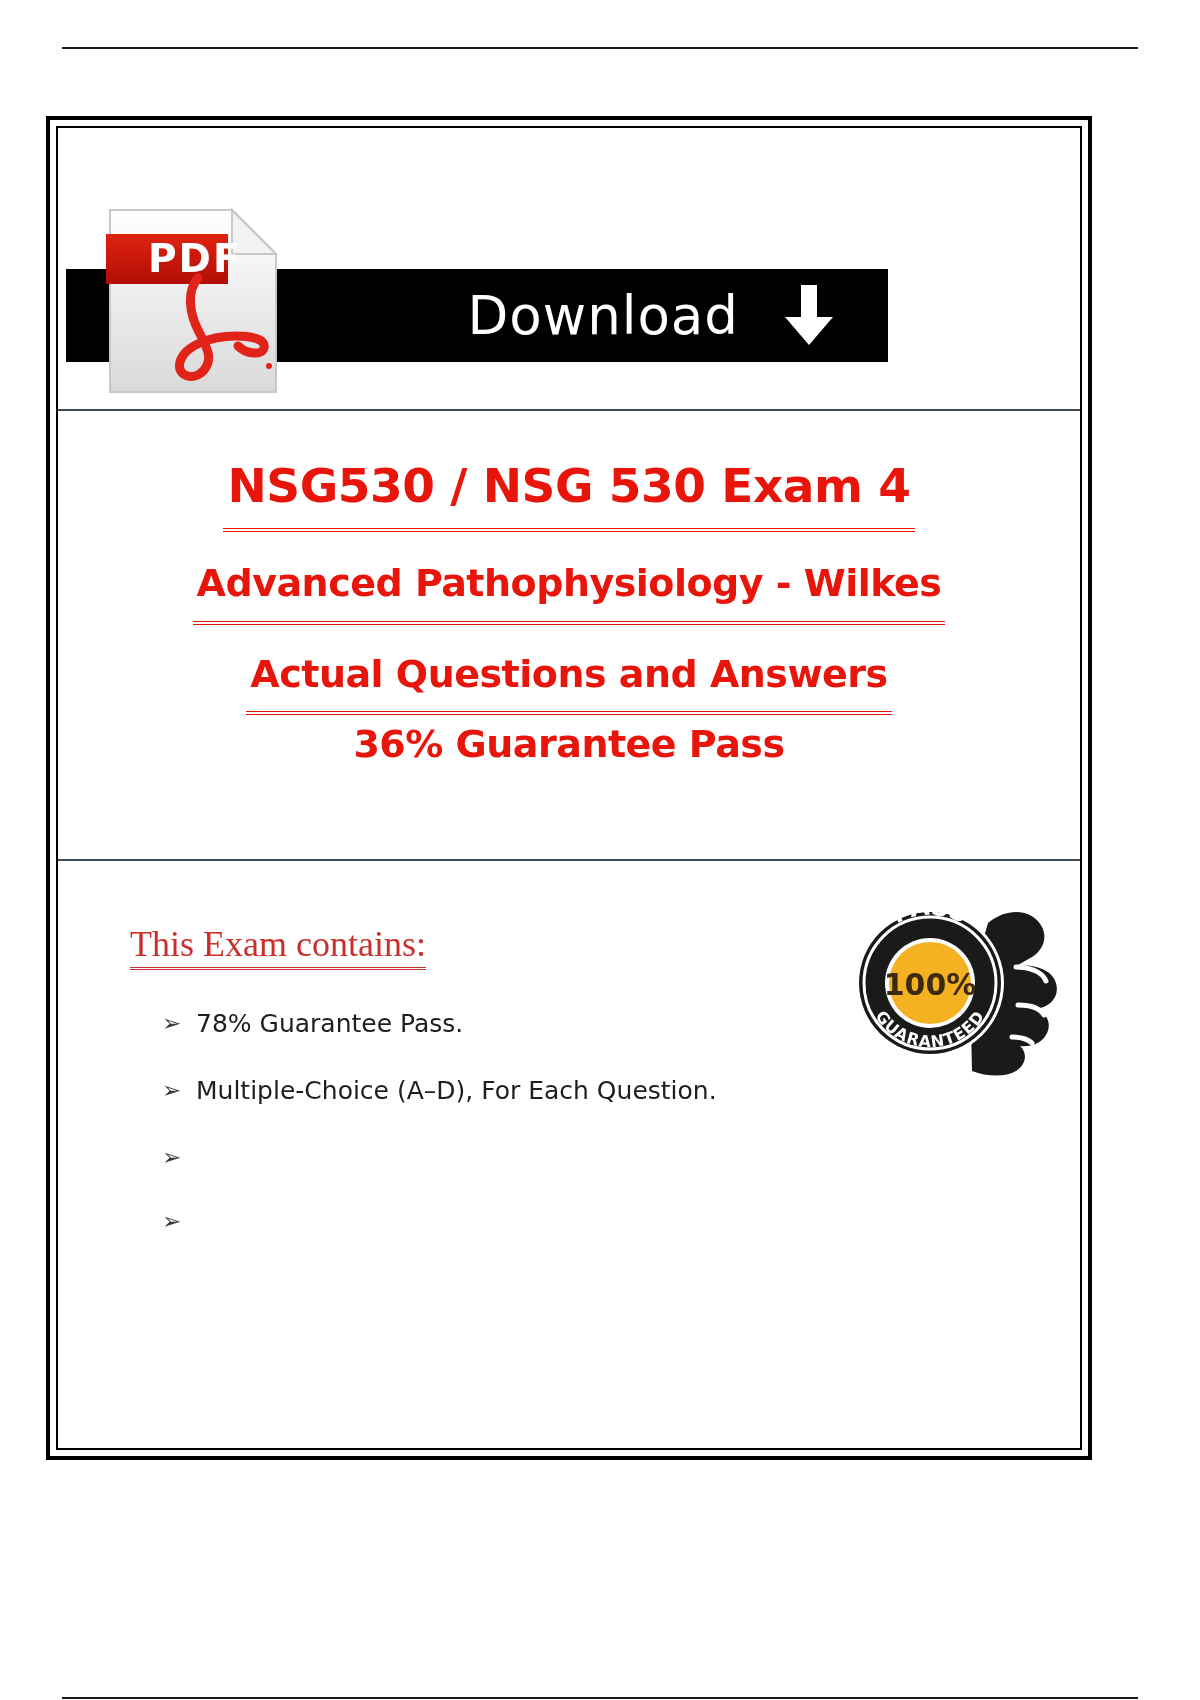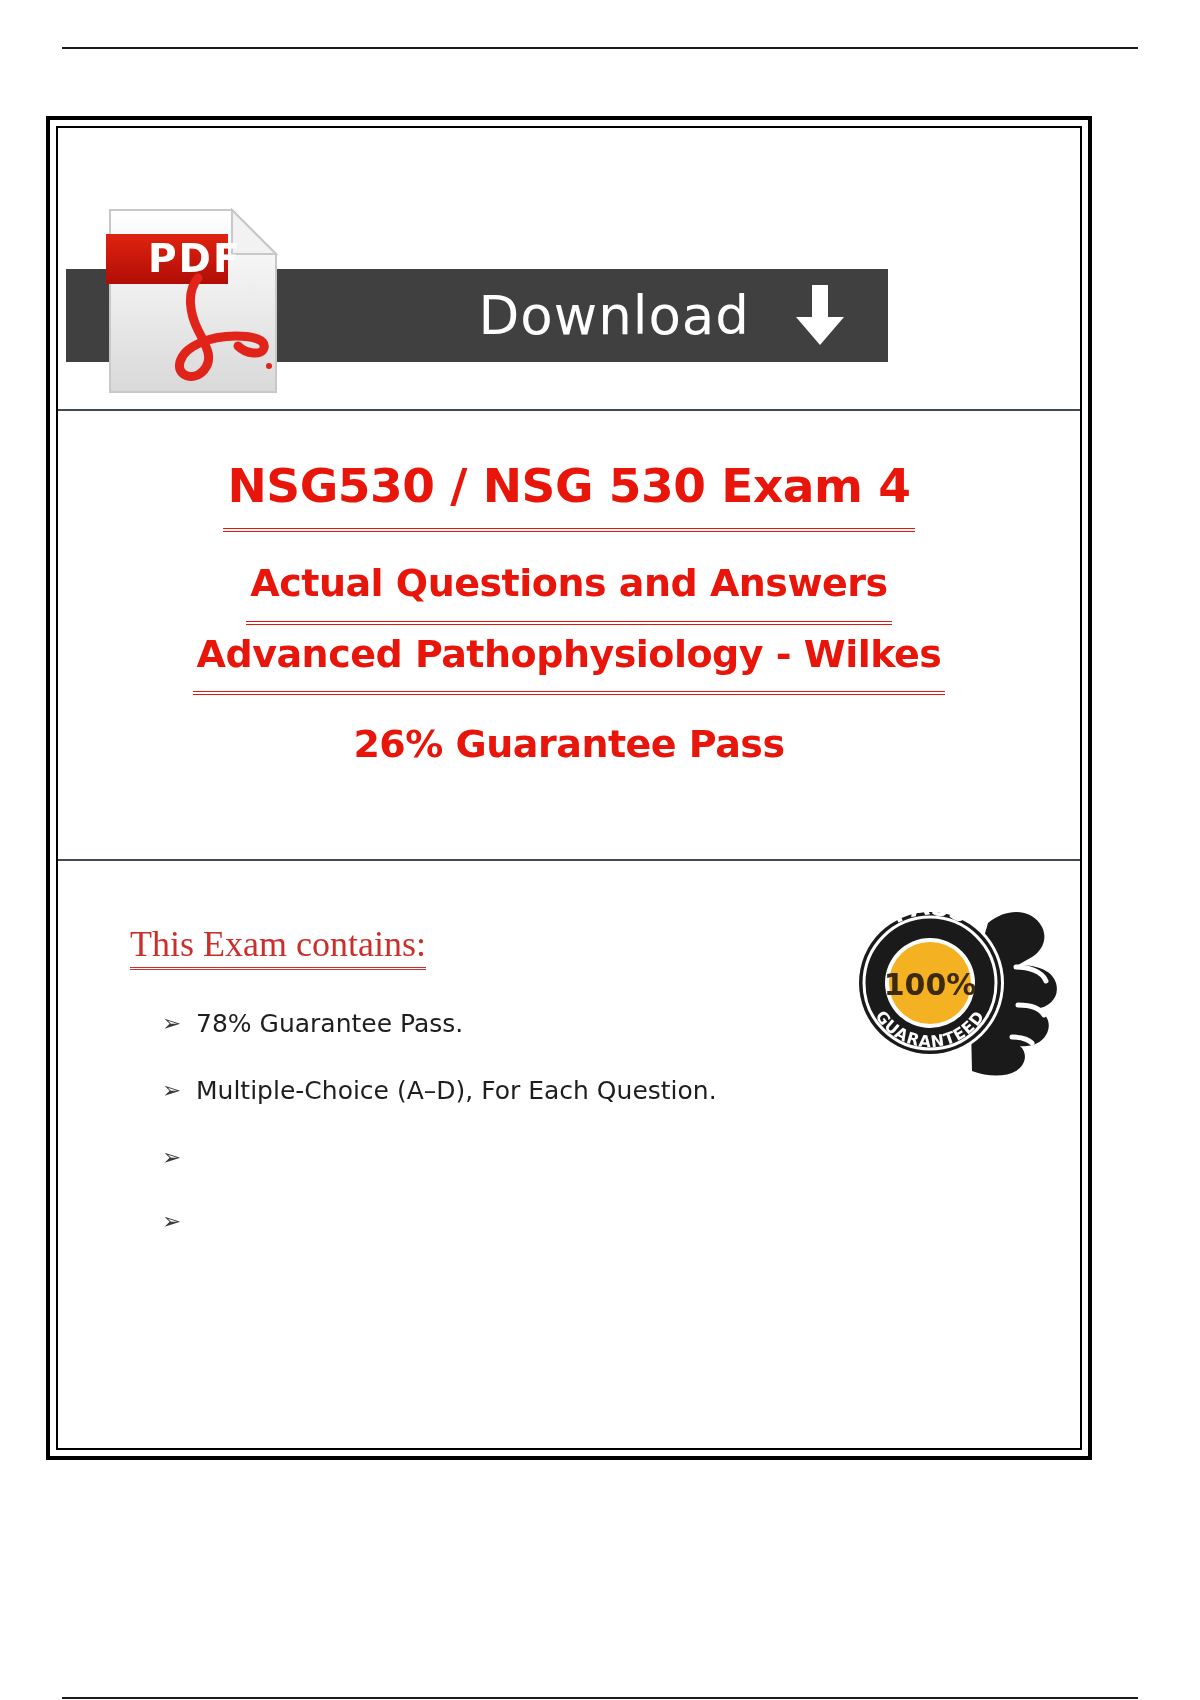--- a/index.html
+++ b/index.html
@@ -62,25 +62,25 @@
     height: 283px;
     border-bottom: 2px solid #3f4a57;
     box-sizing: border-box;
   }
   .download-bar {
     position: absolute;
     left: 8px;
     top: 141px;
     width: 822px;
     height: 93px;
-    background: #404040;
+    background: #000000;
     display: flex;
     align-items: center;
     justify-content: flex-end;
-    padding-right: 40px;
+    padding-right: 51px;
     box-sizing: border-box;
   }
   .download-label {
     color: #ffffff;
     font-size: 53px;
     font-weight: 400;
     letter-spacing: 1px;
     font-family: "DejaVu Sans", sans-serif;
     margin-right: 42px;
     white-space: nowrap;
@@ -210,23 +210,23 @@
 
         <g fill="none" stroke="#e0241a" stroke-width="9" stroke-linecap="round">
           <path d="M92 72 C80 86 84 108 92 124 C100 140 108 152 98 164 C88 176 70 170 74 156 C78 140 104 130 130 130 C148 130 160 134 158 142 C156 150 140 148 132 140"></path>
         </g>
         <circle cx="163" cy="160" r="3" fill="#e0241a"></circle>
       </svg>
     </div>
 
     <div class="title-section">
       <h1 class="exam-title t1">NSG530 / NSG 530 Exam 4</h1>
+      <h2 class="exam-title t2">Advanced Pathophysiology - Wilkes</h2>
       <h2 class="exam-title t3">Actual Questions and Answers</h2>
-      <h2 class="exam-title t2">Advanced Pathophysiology - Wilkes</h2>
-      <h2 class="exam-title t4">26% Guarantee Pass</h2>
+      <h2 class="exam-title t4">36% Guarantee Pass</h2>
     </div>
 
     <div class="contains-section">
       <div>
         <span class="contains-heading">This Exam contains:</span>
       </div>
 
       <ul class="bullet-list">
         <li class="bullet-item">
           <span class="bullet-marker">➢</span>

